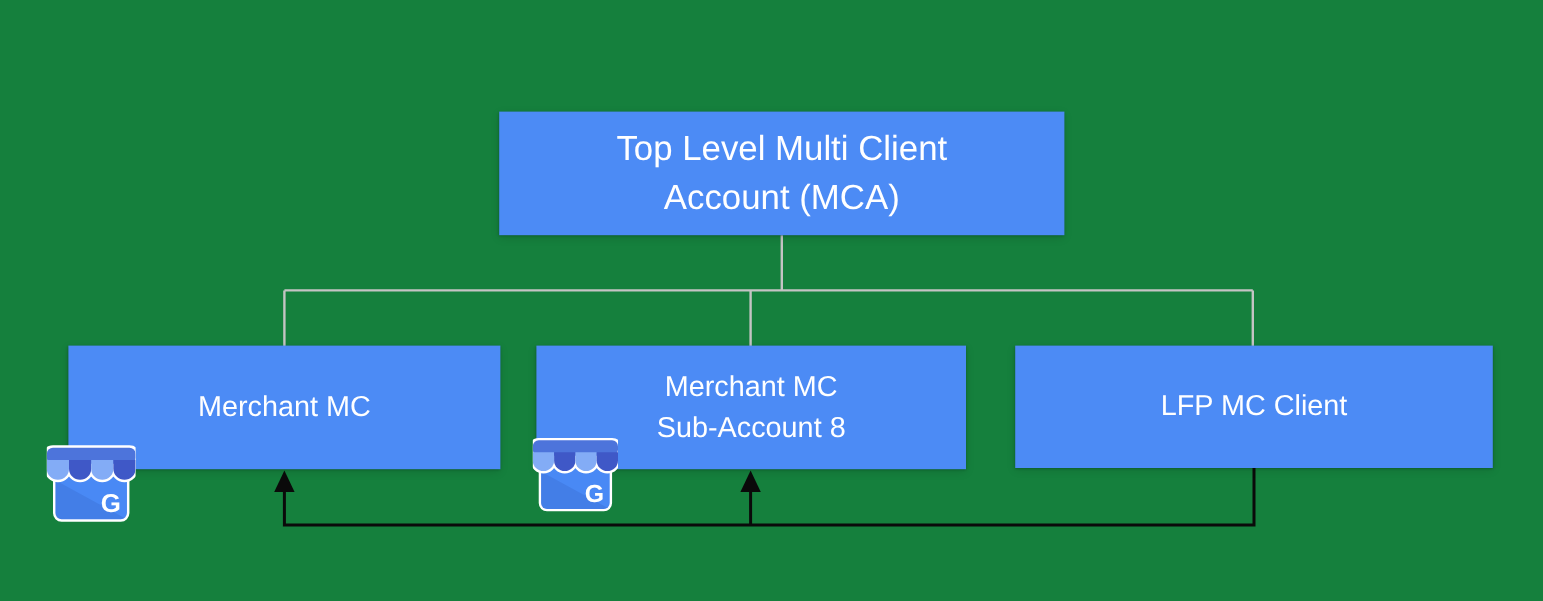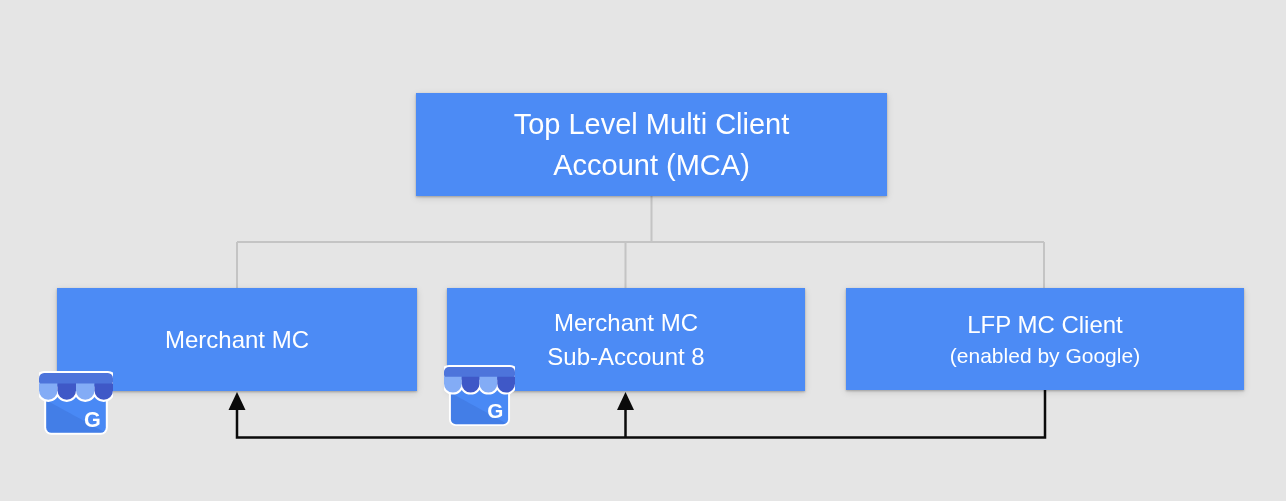--- a/index.html
+++ b/index.html
@@ -1,20 +1,20 @@
 <!DOCTYPE html>
 <html style="--box-fill: #4C8BF5; --box-text: #FFFFFF; --tree-line: #C4C4C4; --arrow-line: #0A0A0A; --gmb-base: #4989F5; --gmb-awning-bar: #4D74DB; --gmb-stripe-light: #83ACF6; --gmb-stripe-dark: #3F58C7; --gmb-letter: #FFFFFF;"><head>
 <meta charset="utf-8">
 <style>
   html, body { margin: 0; padding: 0; background: #ffffff; }
   .canvas {
     position: relative;
     width: 1286px;
     height: 501px;
-    background: #e5e5e5;
+    background: #15803d;
     font-family: "Liberation Sans", sans-serif;
     overflow: hidden;
   }
   .connectors {
     position: absolute;
     left: 0; top: 0;
     width: 1286px; height: 501px;
     z-index: 0;
   }
   .tree-path { stroke: var(--tree-line, #C4C4C4); stroke-width: 2; fill: none; }
@@ -74,21 +74,20 @@
     <div class="node-line1">Merchant MC</div>
   </div>
 
   <div class="node node--sub2">
     <div class="node-line1">Merchant MC</div>
     <div class="node-line2">Sub-Account 8</div>
   </div>
 
   <div class="node node--sub3">
     <div class="node-line1">LFP MC Client</div>
-    <div class="node-line2">(enabled by Google)</div>
   </div>
 
   <div class="gmb-icon gmb-icon--1">
     <svg viewBox="0 0 72 66" xmlns="http://www.w3.org/2000/svg">
       <rect class="gmb-base-outline" x="7" y="24" width="58" height="38" rx="5"></rect>
       <rect class="gmb-base" x="7" y="24" width="58" height="38" rx="5"></rect>
       <path class="gmb-base-shade" d="M8 31 L63 61 Q62 62 60 62 L12 62 Q7 62 7 57 L7 32 Z"></path>
       <path class="gmb-awning-outline" d="M0 21 L0 9 Q0 4 5 4 L67 4 Q72 4 72 9 L72 21 A9 9 0 0 1 54 21 A9 9 0 0 1 36 21 A9 9 0 0 1 18 21 A9 9 0 0 1 0 21 Z"></path>
       <rect class="gmb-awning-bar" x="0" y="4" width="72" height="13" rx="5"></rect>
       <path class="gmb-stripe-light" d="M0 14 H18 V21 A9 9 0 0 1 0 21 Z"></path>

